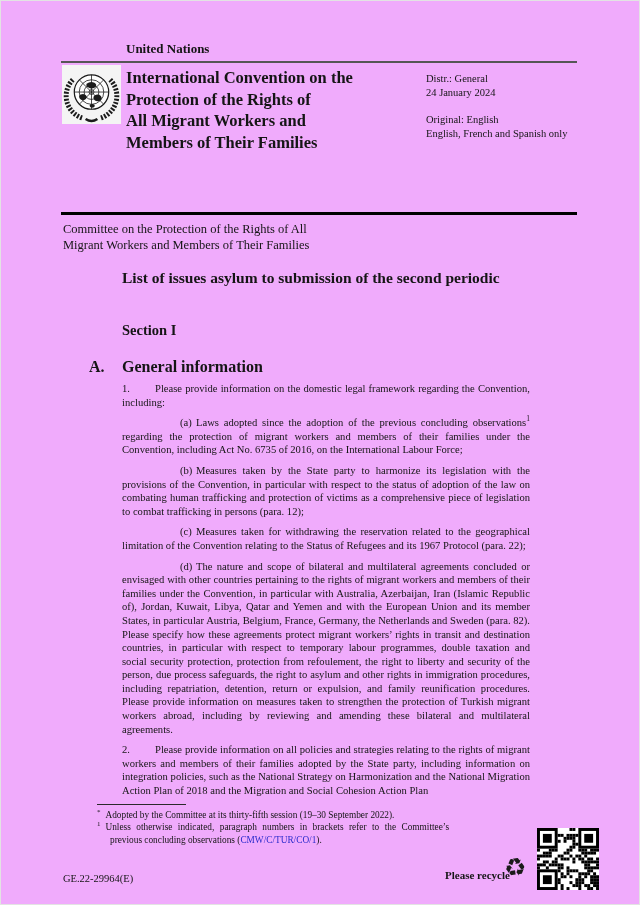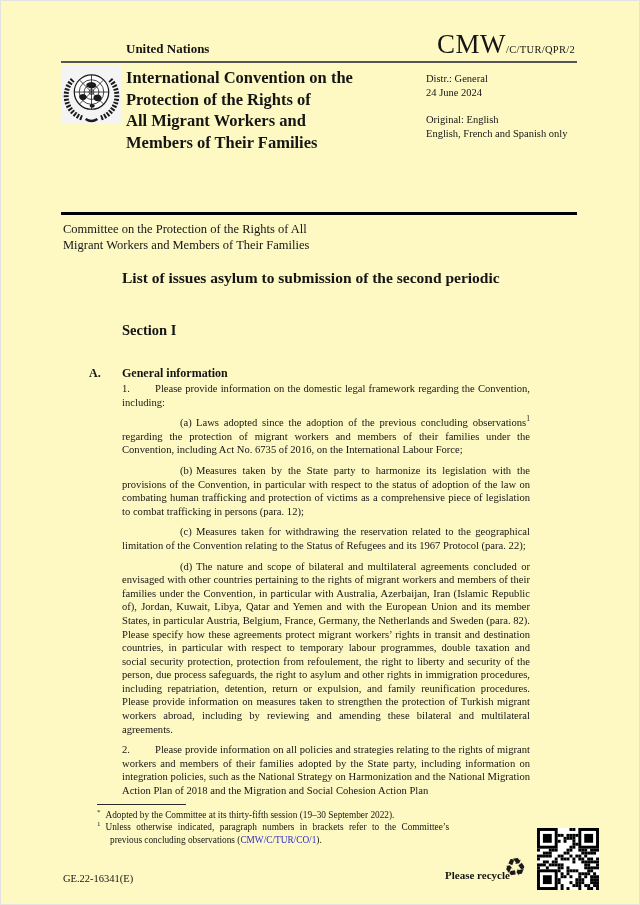--- a/index.html
+++ b/index.html
@@ -1,39 +1,39 @@
 <!DOCTYPE html>
 <html><head>
 <meta charset="utf-8">
 <style>
   html,body { margin:0; padding:0; background:#ffffff; }
   .page {
     position:relative; width:640px; height:905px; margin:0 auto;
-    background:#fef9c3; border:1px solid #e3e3e3; box-sizing:border-box;
+    background:#f0abfc; border:1px solid #e3e3e3; box-sizing:border-box;
     font-family:"Liberation Serif", serif; color:#151515; overflow:hidden;
   }
   .nowrap { white-space:nowrap; }
 
   
   .un-label { position:absolute; left:125px; top:40px; font-size:13px; font-weight:bold; }
   .doc-symbol { position:absolute; right:64px; top:28px; text-align:right; font-size:27px; letter-spacing:0.5px; }
   .doc-symbol .suffix { font-size:10.5px; letter-spacing:0.3px; }
   .rule-thin { position:absolute; left:60px; top:60px; width:516px; height:2px; background:#565656; }
   .emblem-box { position:absolute; left:61px; top:64px; width:59px; height:59px; background:#f4f4f4; }
   .conv-title { position:absolute; left:125px; top:66px; font-size:16.5px; line-height:21.5px; font-weight:bold; }
   .distr-block { position:absolute; left:425px; top:71px; font-size:10.5px; line-height:14px; }
   .distr-block .gap { height:13px; }
 
   .rule-thick { position:absolute; left:60px; top:211px; width:516px; height:3px; background:#000; }
 
   .committee { position:absolute; left:62px; top:220px; font-size:12.5px; line-height:16px; font-weight:normal; }
   .doc-title { position:absolute; left:121px; top:267px; font-size:15.5px; line-height:20.5px; font-weight:bold; }
   .doc-title sup { font-size:9px; }
   .section-heading { position:absolute; left:121px; top:321px; font-size:14.5px; font-weight:bold;text-align:center; }
-  .subsection { position:absolute; left:88px; top:357px; font-size:12px; font-weight:bold;margin-top:8px; }
+  .subsection { position:absolute; left:88px; top:357px; font-size:16px; font-weight:bold; }
   .subsection .slabel { display:inline-block; width:33px; }
 
   
   .body-col { position:absolute; left:121px; top:381px; width:408px; font-size:10.6px; line-height:13.6px; text-align:justify; }
   .para { margin:0 0 7px 0; }
   .para .plabel { display:inline-block; }
   .para.num .plabel { width:33px; }
   .para.letter { text-indent:29px; }
   .para.letter .plabel { width:45px; }
   sup.fn-ref { font-size:7.5px; line-height:0; }
@@ -50,21 +50,20 @@
   .recycle-label { position:absolute; left:444px; top:868px; font-size:11px; font-weight:bold; }
   .recycle-icon { position:absolute; left:503px; top:852px; font-size:25px; font-family:"DejaVu Sans", sans-serif; color:#1a1a1a; transform:rotate(-8deg); }
   .qr-box { position:absolute; left:536px; top:827px; width:62px; height:62px; }
 </style>
 </head>
 <body>
 
 <div class="page">
 
   <div class="un-label">United Nations</div>
-  <div class="doc-symbol"><span>CMW</span><span class="suffix">/C/TUR/QPR/2</span></div>
   <div class="rule-thin"></div>
 
   <div class="emblem-box">
     <svg viewBox="0 0 120 120" width="59" height="59">
       <g stroke="#1b1b1b" fill="none">
         <path d="M22,30 a47,47 0 0,0 20,78" stroke-width="10" stroke-dasharray="4 3"></path>
         <path d="M98,30 a47,47 0 0,1 -20,78" stroke-width="10" stroke-dasharray="4 3"></path>
         <path d="M48,110 q12,8 24,0" stroke-width="5"></path>
       </g>
       <circle cx="60" cy="55" r="35" fill="#fdfdfd" stroke="#1b1b1b" stroke-width="2.5"></circle>
@@ -88,21 +87,21 @@
 
   <div class="conv-title">
     <div class="nowrap">International Convention on the</div>
     <div class="nowrap">Protection of the Rights of</div>
     <div class="nowrap">All Migrant Workers and</div>
     <div class="nowrap">Members of Their Families</div>
   </div>
 
   <div class="distr-block">
     <div>Distr.: General</div>
-    <div>24 June 2024</div>
+    <div>24 January 2024</div>
     <div class="gap"></div>
     <div>Original: English</div>
     <div>English, French and Spanish only</div>
   </div>
 
   <div class="rule-thick"></div>
 
   <div class="committee">
     <div class="nowrap">Committee on the Protection of the Rights of All</div>
     <div class="nowrap">Migrant Workers and Members of Their Families</div>
@@ -126,21 +125,21 @@
       <p class="para letter"><span class="plabel">(d)</span>The nature and scope of bilateral and multilateral agreements concluded or envisaged with other countries pertaining to the rights of migrant workers and members of their families under the Convention, in particular with Australia, Azerbaijan, Iran (Islamic Republic of), Jordan, Kuwait, Libya, Qatar and Yemen and with the European Union and its member States, in particular Austria, Belgium, France, Germany, the Netherlands and Sweden (para. 82). Please specify how these agreements protect migrant workers’ rights in transit and destination countries, in particular with respect to temporary labour programmes, double taxation and social security protection, protection from refoulement, the right to liberty and security of the person, due process safeguards, the right to asylum and other rights in immigration procedures, including repatriation, detention, return or expulsion, and family reunification procedures. Please provide information on measures taken to strengthen the protection of Turkish migrant workers abroad, including by reviewing and amending these bilateral and multilateral agreements.</p>
       <p class="para num"><span class="plabel">2.</span>Please provide information on all policies and strategies relating to the rights of migrant workers and members of their families adopted by the State party, including information on integration policies, such as the National Strategy on Harmonization and the National Migration Action Plan of 2018 and the Migration and Social Cohesion Action Plan</p>
     </div>
 
   <div class="fn-sep"></div>
   <div class="footnotes" id="footnotes">
       <p class="fn"><span class="fnmark">*</span>Adopted by the Committee at its thirty-fifth session (19–30 September 2022).</p>
       <p class="fn"><span class="fnmark">1</span>Unless otherwise indicated, paragraph numbers in brackets refer to the Committee’s previous concluding observations (<a class="doc-link" href="#" style="color: rgb(43, 43, 204);">CMW/C/TUR/CO/1</a>).</p>
     </div>
 
-  <div class="footer-symbol">GE.22-16341(E)</div>
+  <div class="footer-symbol">GE.22-29964(E)</div>
   <div class="recycle-label">Please recycle</div>
   <div class="recycle-icon">♻</div>
   <div class="qr-box" id="qr-box"><svg width="62" height="62" viewBox="0 0 62 62">
         <rect width="62" height="62" fill="#fff"></rect>
         <rect x="32.48" y="0.00" width="2.95" height="2.95" fill="#000"></rect>
         <rect x="35.43" y="0.00" width="2.95" height="2.95" fill="#000"></rect>
         <rect x="20.67" y="5.90" width="2.95" height="2.95" fill="#000"></rect>
         <rect x="23.62" y="5.90" width="2.95" height="2.95" fill="#000"></rect>
         <rect x="29.52" y="5.90" width="2.95" height="2.95" fill="#000"></rect>
         <rect x="32.48" y="5.90" width="2.95" height="2.95" fill="#000"></rect>

